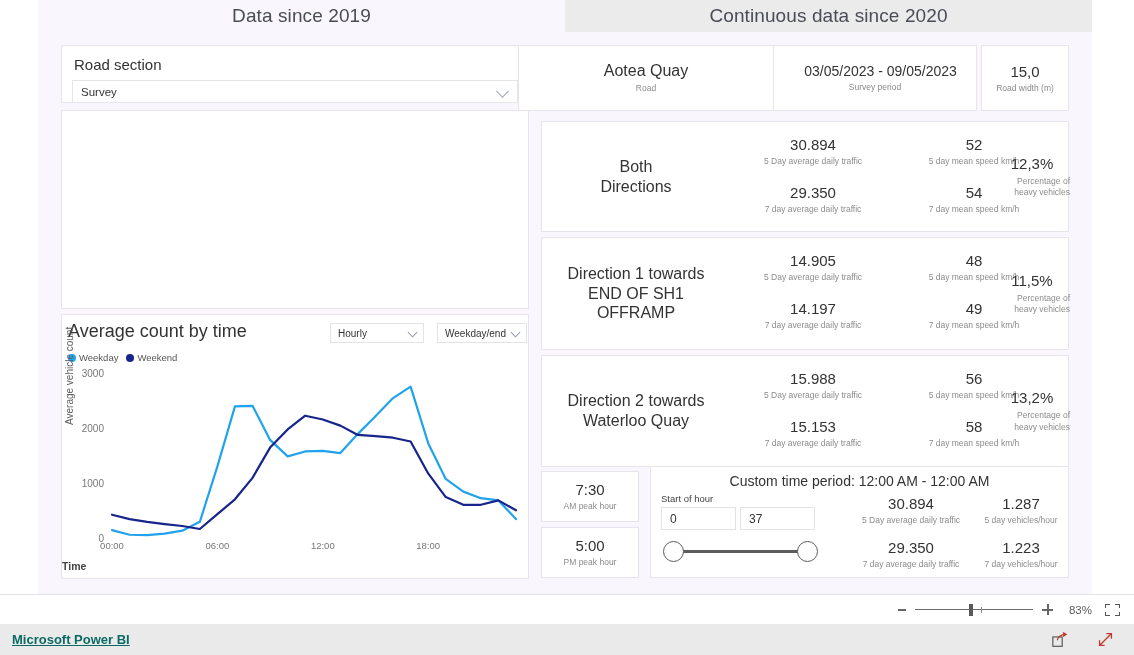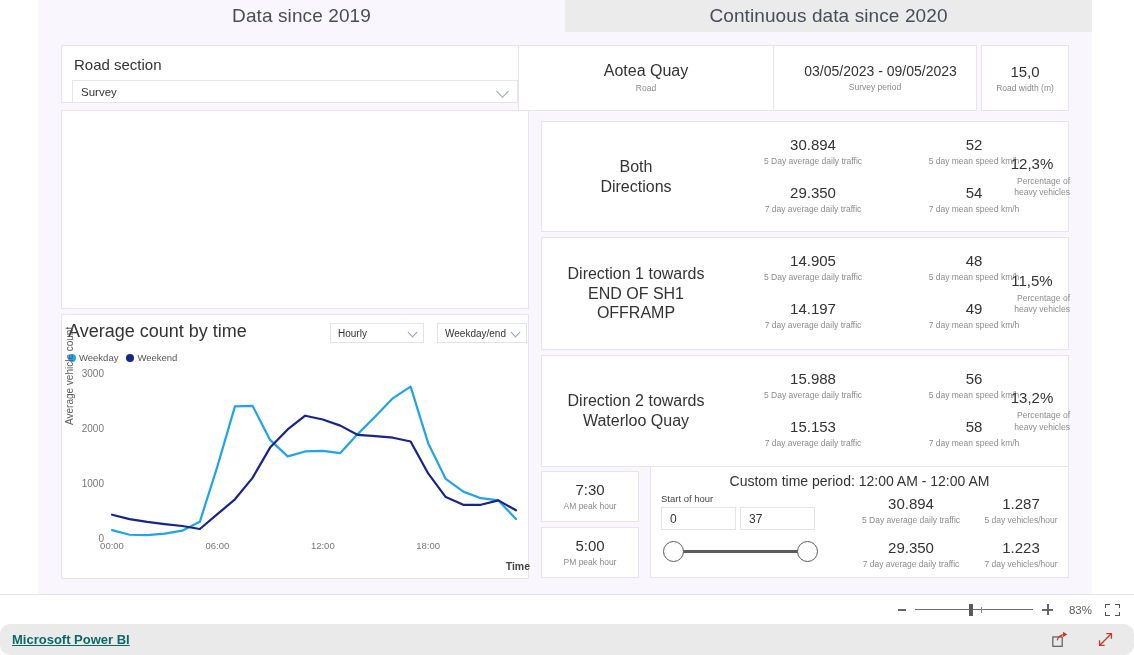--- a/index.html
+++ b/index.html
@@ -66,21 +66,21 @@
   #legend .li { display:flex; align-items:center; gap:3px; }
   .dot { width:8px; height:8px; border-radius:50%; display:inline-block; }
 
   #plotwrap { position:absolute; left:0; top:52px; width:468px; height:213px; }
   #ylabel {
     position:absolute; left:2px; top:58px;
     font-size:10px; color:#5c5c5c;
     transform: rotate(-90deg); transform-origin: left top;
     white-space: nowrap;
   }
-  #xlabel { position:absolute; left:0; top:193px; width:468px; text-align:right; font-size:10.5px; color:#444; font-weight:bold; }
+  #xlabel { position:absolute; left:0; top:193px; width:468px; text-align:left; font-size:10.5px; color:#444; font-weight:bold; }
   .ytick { position:absolute; right:0; font-size:10px; color:#777; text-align:right; width:34px; }
   .xtick { position:absolute; top:173px; font-size:9.5px; color:#777; text-align:center; width:44px; }
 
   
   .kpi { display:flex; flex-direction:column; align-items:center; justify-content:center; }
   .kpi-val { font-size:15px; color:#333; line-height:1.15; }
   .kpi-lbl { font-size:8.5px; color:#8a8a8a; margin-top:3px; text-align:center; line-height:1.25; }
 
   #c-road   { left: 480px; top: 45px; width: 256px; height: 66px; }
   #c-period { left: 735px; top: 45px; width: 204px; height: 66px; }
@@ -155,21 +155,21 @@
   #zpct { font-size:11.5px; color:#5c5c5c; min-width:30px; text-align:right; }
   #fitbtn { position:relative; width:15px; height:12px; margin-left:4px; }
   #fitbtn span { position:absolute; width:5px; height:4px; border:1.4px solid #555; }
   #fitbtn .tl { left:0; top:0; border-right:none; border-bottom:none; }
   #fitbtn .tr { right:0; top:0; border-left:none; border-bottom:none; }
   #fitbtn .bl { left:0; bottom:0; border-right:none; border-top:none; }
   #fitbtn .br { right:0; bottom:0; border-left:none; border-top:none; }
 
   #footer {
     position:absolute; left:0; top:624px; width:1134px; height:31px;
-    background:#eaeaea; display:flex; align-items:center;border-radius:10px;
+    background:#eaeaea; display:flex; align-items:center;
   }
   #pbi-link {
     margin-left:12px; font-size:13px; color:#0b6a63;
     text-decoration:underline; font-weight:bold; cursor:pointer;
   }
   #footer-icons { margin-left:auto; display:flex; align-items:center; gap:28px; margin-right:20px; }
   .fico { width:17px; height:17px; position:relative; }
   .fico svg { display:block; }
 </style>
 </head>

